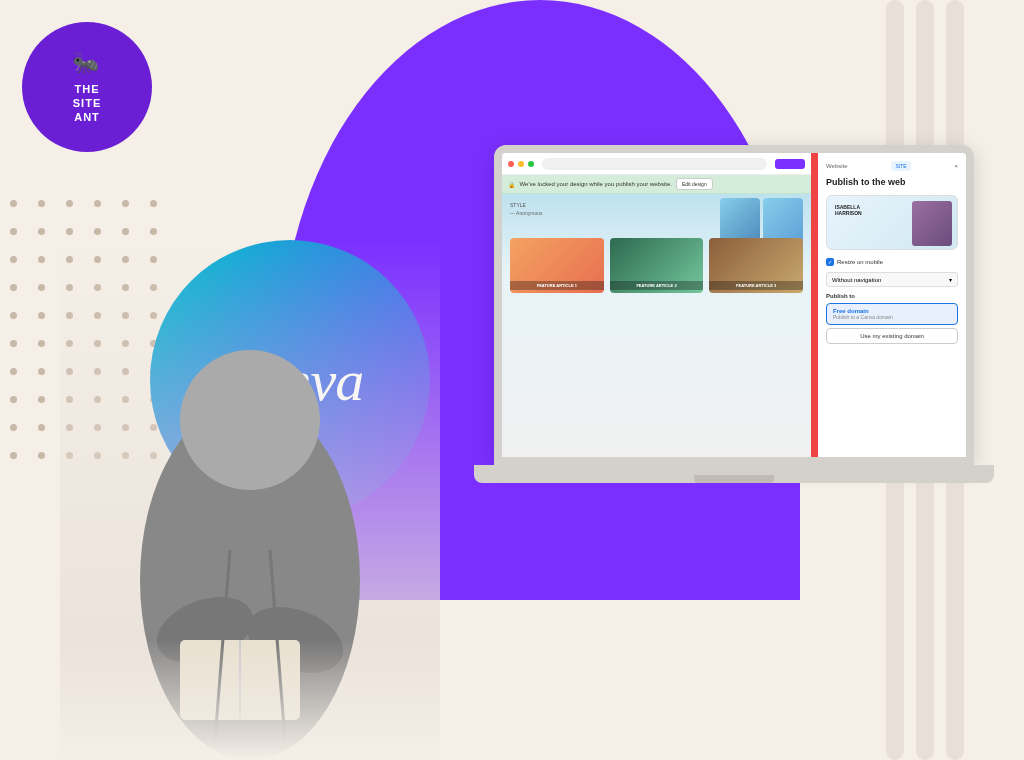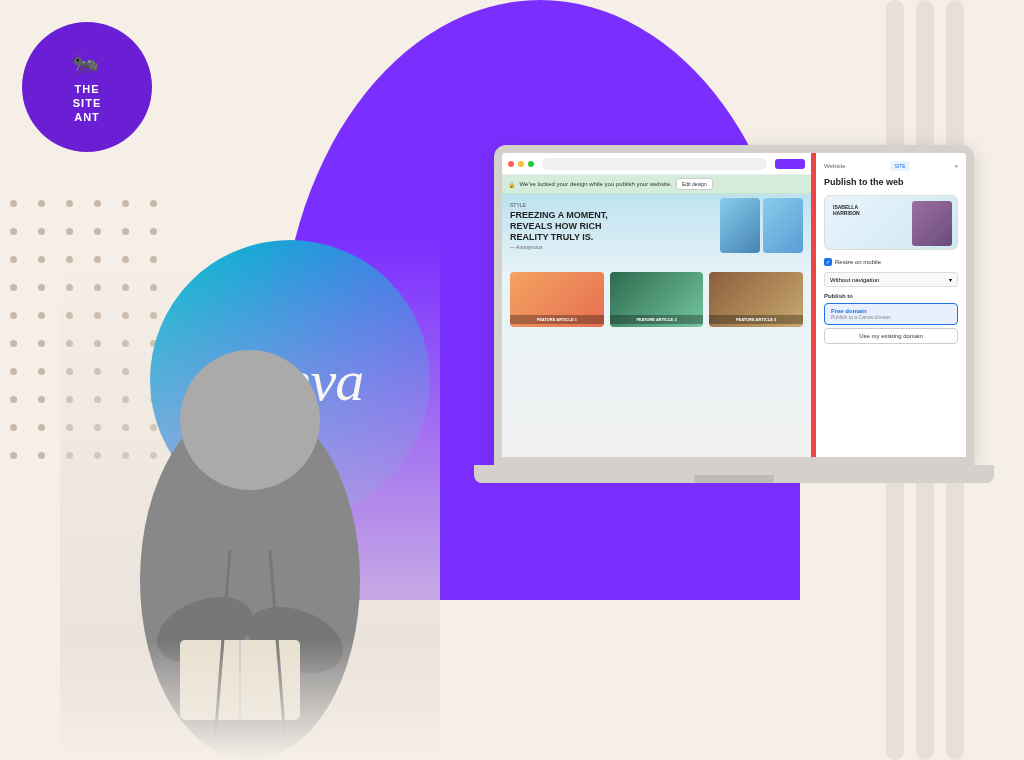--- a/index.html
+++ b/index.html
@@ -287,21 +287,21 @@
       color: white;
       font-weight: bold;
       background: rgba(0,0,0,0.3);
       padding: 2px;
     }
 
     
     .publish-panel {
       width: 155px;
       background: white;
-      border-left: 5px solid #ef4444;
+      border-left: 7px solid #ef4444;
       padding: 8px;
       font-size: 7px;
     }
 
     .publish-panel-header {
       display: flex;
       align-items: center;
       justify-content: space-between;
       margin-bottom: 6px;
       font-size: 6px;
@@ -567,21 +567,20 @@
         </div>
 
         <div class="screen-notification">
           <span style="font-size:6px;">🔒</span>
           <span>We've locked your design while you publish your website.</span>
           <button class="edit-design-btn">Edit design</button>
         </div>
 
         <div class="screen-hero">
           <div style="font-size:5px; color:#555; margin-bottom:2px;">STYLE</div>
-          <div class="hero-text">FREEZING A MOMENT, REVEALS HOW RICH REALITY TRULY IS.</div>
           <div class="hero-subtext">— Anonymous</div>
           <div class="hero-images">
             <div class="hero-img img1"></div>
             <div class="hero-img img2"></div>
           </div>
         </div>
 
         <div class="feature-articles">
           <div class="article-card card1">
             <div class="article-label">FEATURE ARTICLE 1</div>

